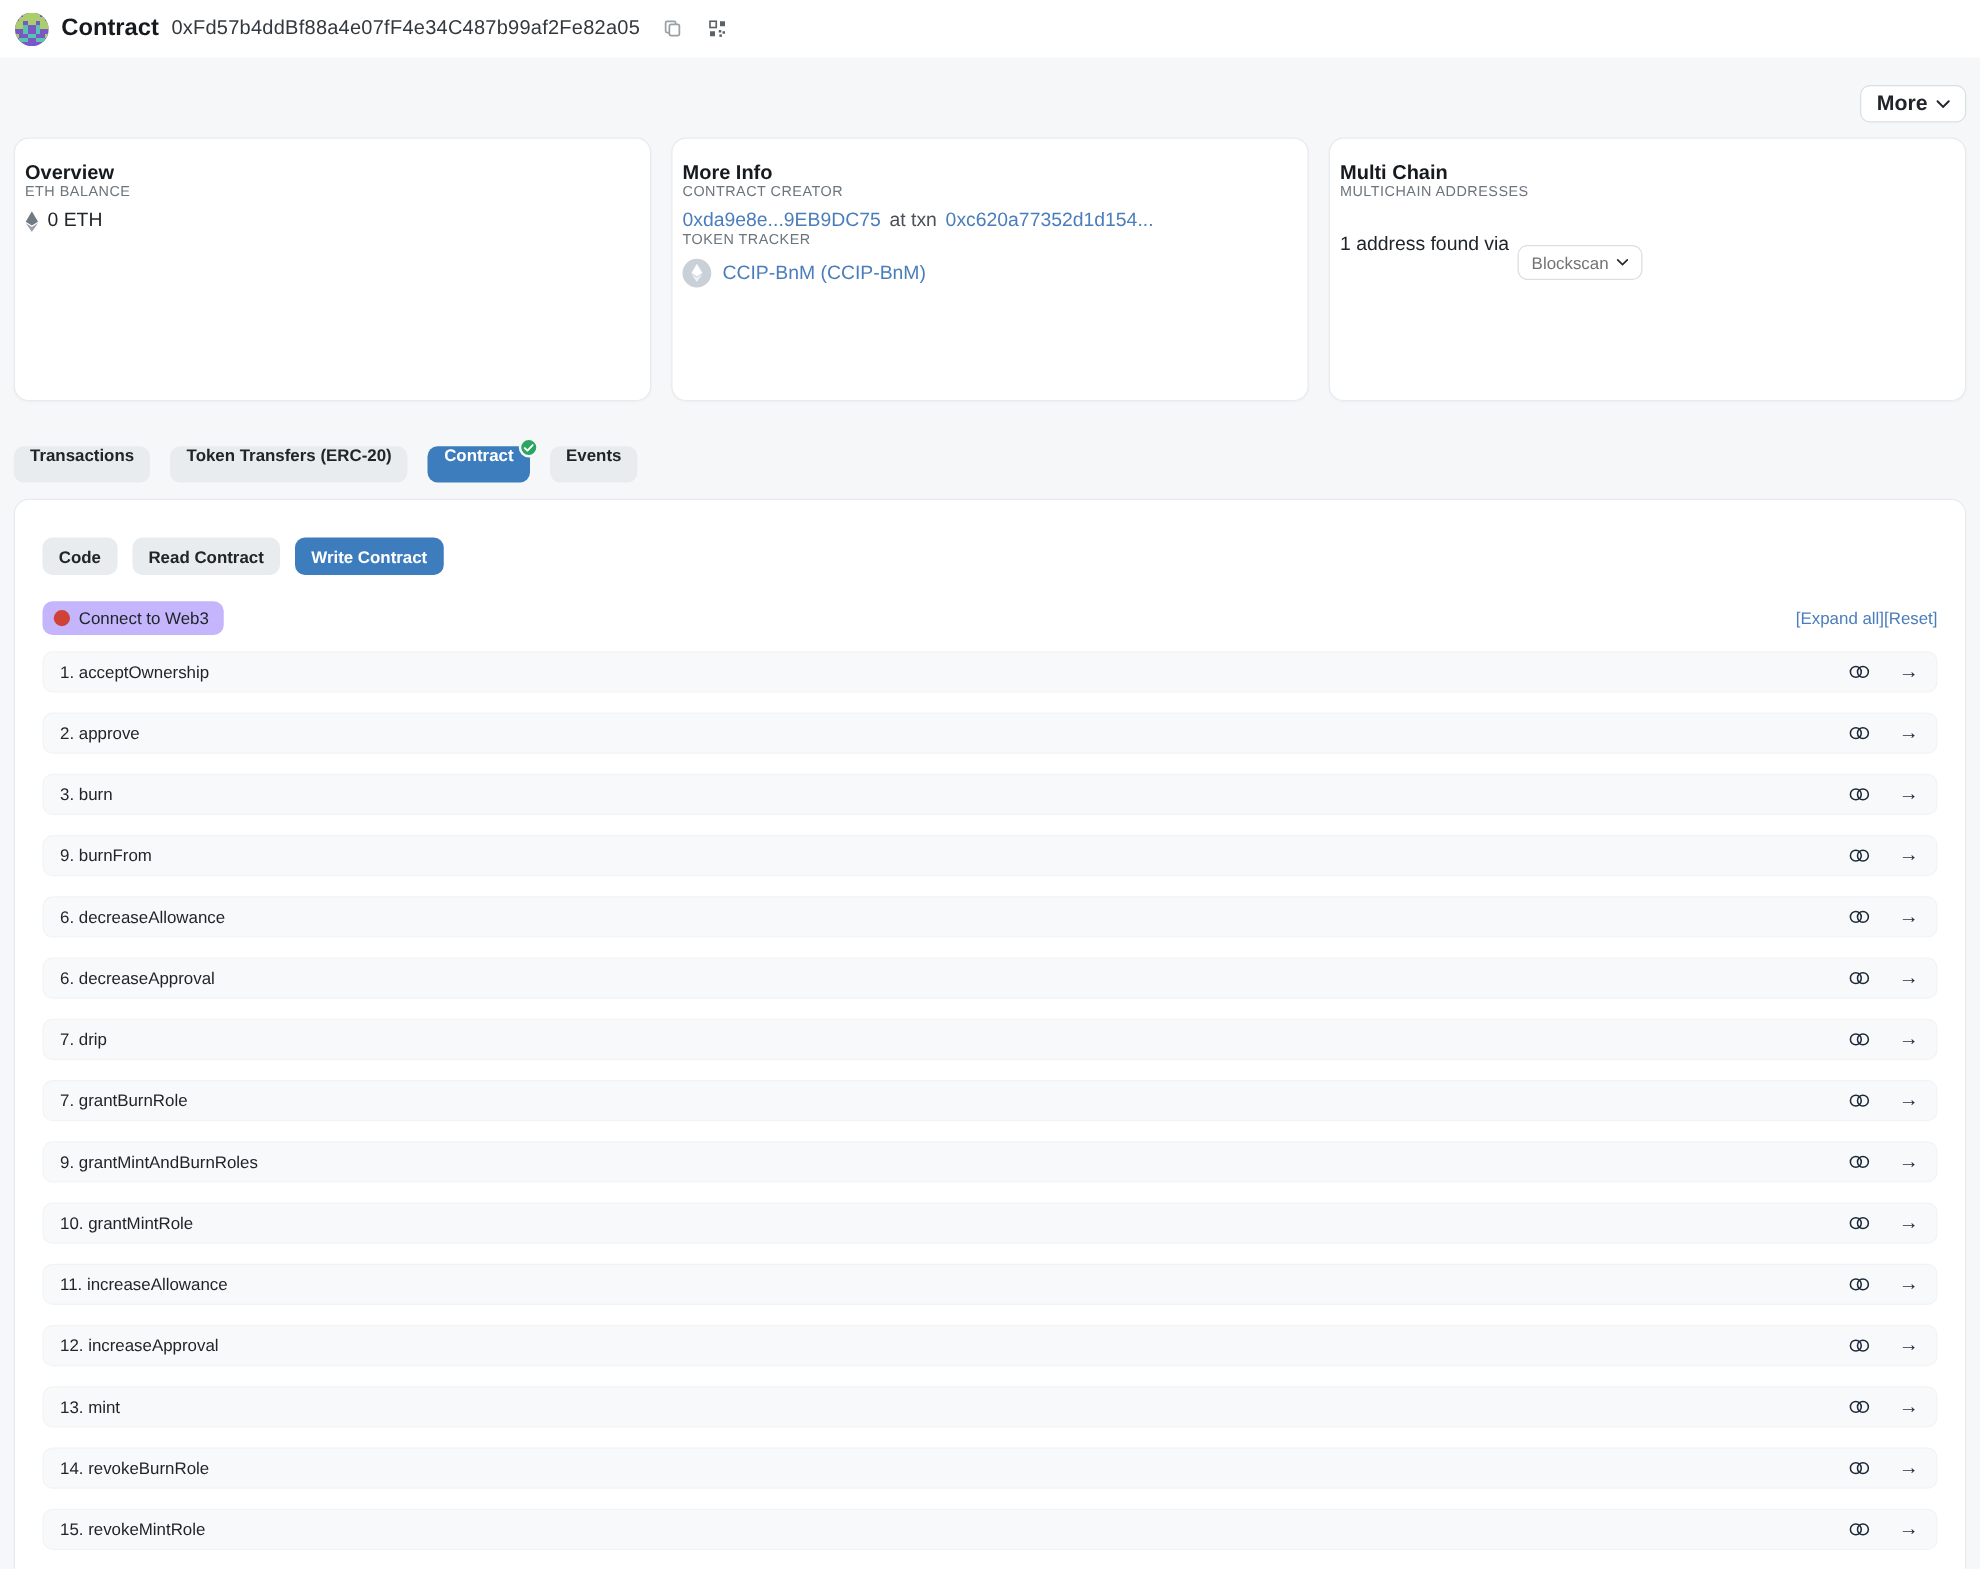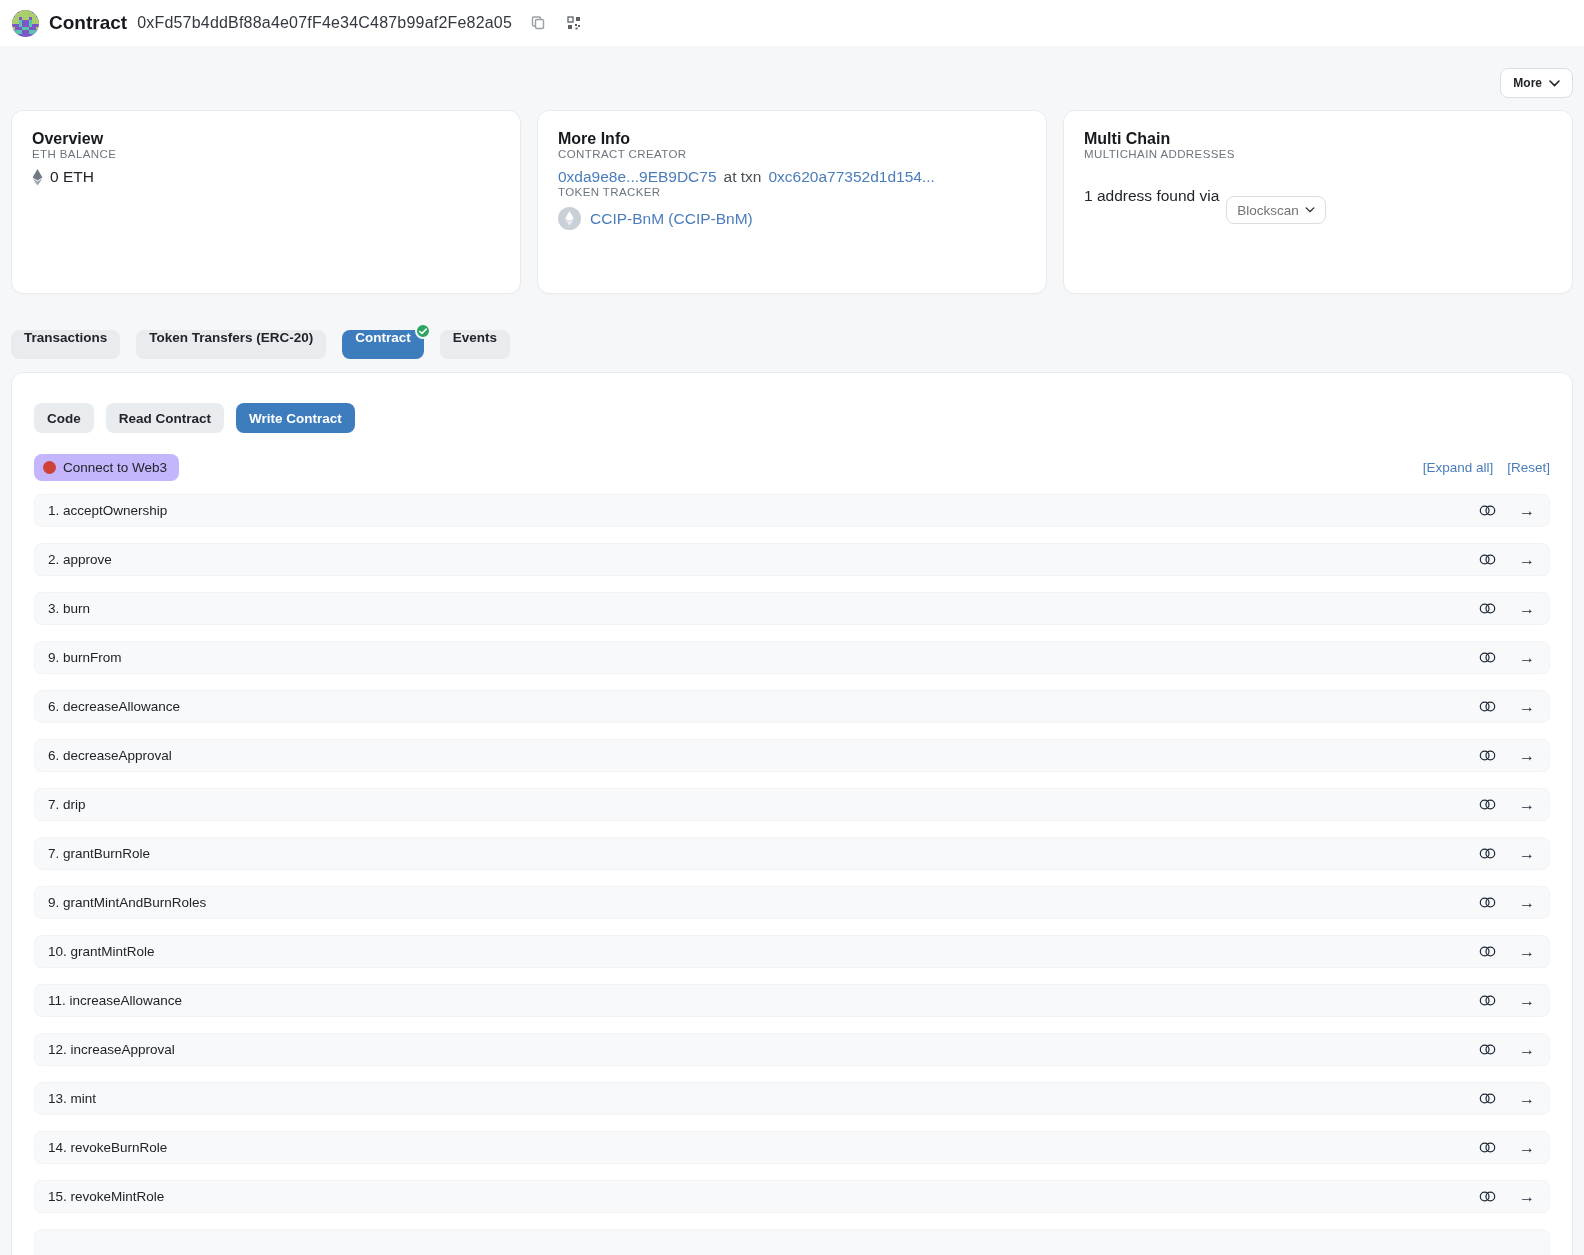--- a/index.html
+++ b/index.html
@@ -20,29 +20,29 @@
     overflow:hidden; flex:0 0 auto;
   }
   .page-title { font-size:19px; font-weight:700; color:#16191d; }
   .page-address { font-size:16px; color:#33383e; letter-spacing:.2px; }
   .hdr-ic { width:20px; height:20px; display:inline-flex; align-items:center; justify-content:center; cursor:pointer; margin-left:6px; }
   
   .page { padding:0 11px; }
   .more-row { display:flex; justify-content:flex-end; margin:22px 0 12px; }
   .btn-more {
     background:#fff; border:1px solid #dadfe4; border-radius:8px;
-    height:30px; padding:0 12px; font-size:12px; font-weight:600;
+    height:30px; padding:0 12px; font-size:17px; font-weight:600;
     display:inline-flex; align-items:center; gap:7px; color:#212529; cursor:pointer;
     font-family:"Liberation Sans", sans-serif;
   }
   
   .cards { display:flex; gap:16px; }
   .card {
     flex:1 1 0; background:#fff; border:1px solid #e7eaee; border-radius:12px;
-    height:184px; padding:19px 20px;
+    height:211px; padding:19px 8px;
     box-shadow:0 1px 2px rgba(0,0,0,.02);
   }
   .card-title { font-size:16px; font-weight:700; color:#16191d; }
   .mini-label {
     font-size:11.5px; font-weight:500; color:#6c757d;
     letter-spacing:.4px;
   }
   .value-row { margin-top:8px; font-size:15.5px; display:flex; align-items:center; gap:7px; }
   a.lnk { color:#4a7dbb; text-decoration:none; cursor:pointer; }
   .muted { color:#495057; }
@@ -87,21 +87,21 @@
   }
   .subtab.active { background:#3d7dbd; color:#fff; }
   .connect-row { margin-top:21px; display:flex; align-items:center; justify-content:space-between; }
   .connect-btn {
     background:#c4b5fd; border:none; border-radius:8px; height:27px;
     padding:0 12px 0 9px; font-size:13.5px; color:#212529;
     display:inline-flex; align-items:center; gap:7px; cursor:pointer;
     font-family:"Liberation Sans", sans-serif;
   }
   .red-dot { width:13px; height:13px; border-radius:50%; background:#ce4237; display:inline-block; }
-  .expand-links { display:flex; gap:14px; font-size:13.5px; }
+  .expand-links { display:flex; font-size:13.5px; }
   
   .fn-list { margin-top:13px; }
   .fn-row {
     margin-top:16px; height:33px; background:#f8f9fa;
     border:1px solid #f1f3f5; border-radius:8px;
     display:flex; align-items:center; justify-content:space-between;
     padding:0 10px 0 13px; cursor:pointer;
   }
   .fn-row:first-child { margin-top:0; }
   .fn-label { font-size:13.5px; color:#212529; }

